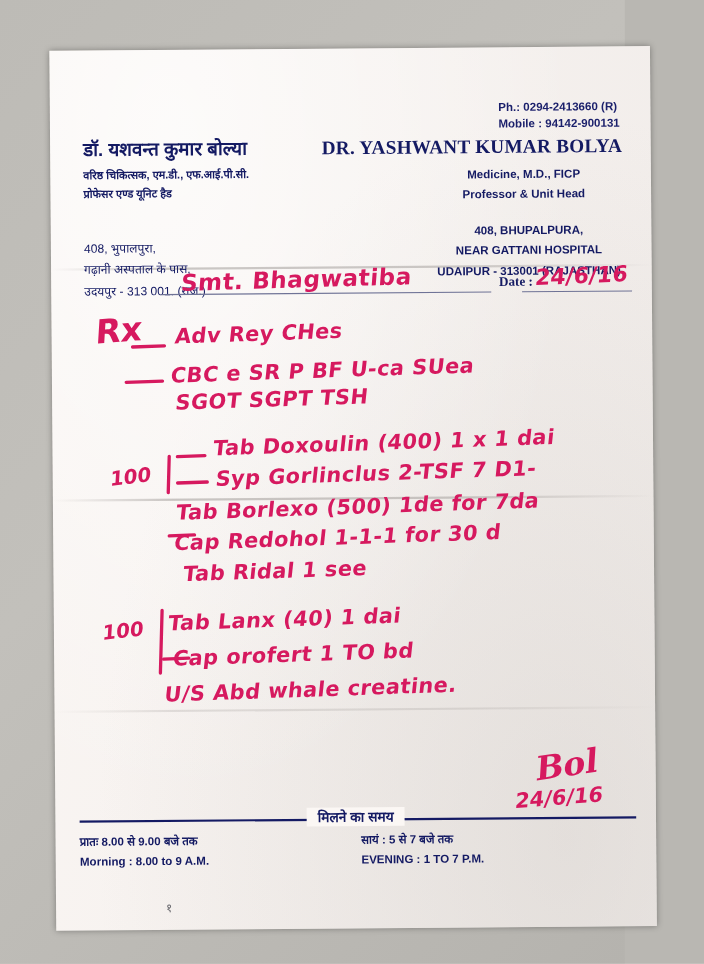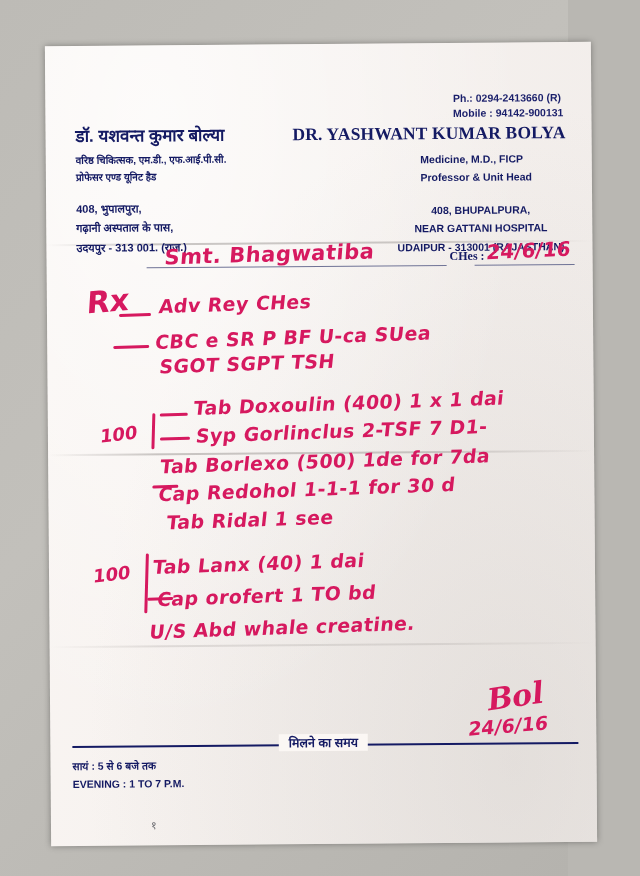--- a/index.html
+++ b/index.html
@@ -98,32 +98,32 @@
     top: 28px;
     font-size: 10px;
     font-weight: bold;
     color: #141a63;
     line-height: 1.7;
   }
   .qual-en {
     position: absolute;
     right: 60px;
     top: 30px;
-    text-align: left;
+    text-align: center;
     font-size: 10.5px;
     font-weight: bold;
     color: #141a63;
     line-height: 1.7;
   }
   .addr-hi {
     position: absolute;
     left: 30px;
-    top: 76px;
+    top: 94px;
     font-size: 11px;
-    font-weight: bold;
+    font-weight: normal;
     color: #141a63;
     line-height: 1.75;
   }
   .addr-en {
     position: absolute;
     right: 28px;
     top: 80px;
     text-align: center;
     font-size: 10.5px;
     font-weight: bold;
@@ -307,21 +307,21 @@
 
         <div class="addr-en">
           <div>408, BHUPALPURA,</div>
           <div>NEAR GATTANI HOSPITAL</div>
           <div>UDAIPUR - 313001 (RAJASTHAN)</div>
         </div>
       </div>
 
       <div class="hand patient-name">Smt. Bhagwatiba</div>
       <div class="rule-name"></div>
-      <div class="date-label">CHes :</div>
+      <div class="date-label">Date :</div>
       <div class="hand date-value">24/6/16</div>
       <div class="rule-date"></div>
 
       <div class="hand rx-symbol">Rx</div>
 
       <div class="dash" style="left:72px; top:268px; width:32px;"></div>
       <div class="hand rx-line" style="left:112px; top:248px;">Adv Rey CHes</div>
 
       <div class="dash" style="left:66px; top:300px; width:36px;"></div>
       <div class="hand rx-line" style="left:108px; top:282px;">CBC e SR P BF U-ca SUea</div>
@@ -350,21 +350,25 @@
 
       <div class="hand rx-line" style="left:100px; top:572px;">U/S Abd whale creatine.</div>
 
       <div class="hand signature">Bol</div>
       <div class="hand sign-date">24/6/16</div>
 
       <div class="footer-band"></div>
       <div class="footer-title">मिलने का समय</div>
       <div class="footer-cols">
         <div>
-          <div>सायं : 5 से 6 बजे तक</div>
+          <div>प्रातः 8.00 से 9.00 बजे तक</div>
+          <div>Morning : 8.00 to 9 A.M.</div>
+        </div>
+        <div>
+          <div>सायं : 5 से 7 बजे तक</div>
           <div>EVENING : 1 TO 7 P.M.</div>
         </div>
         <div>
         </div>
       </div>
 
       <div class="page-mark">१</div>
     </div>
   </div>
 </div>

